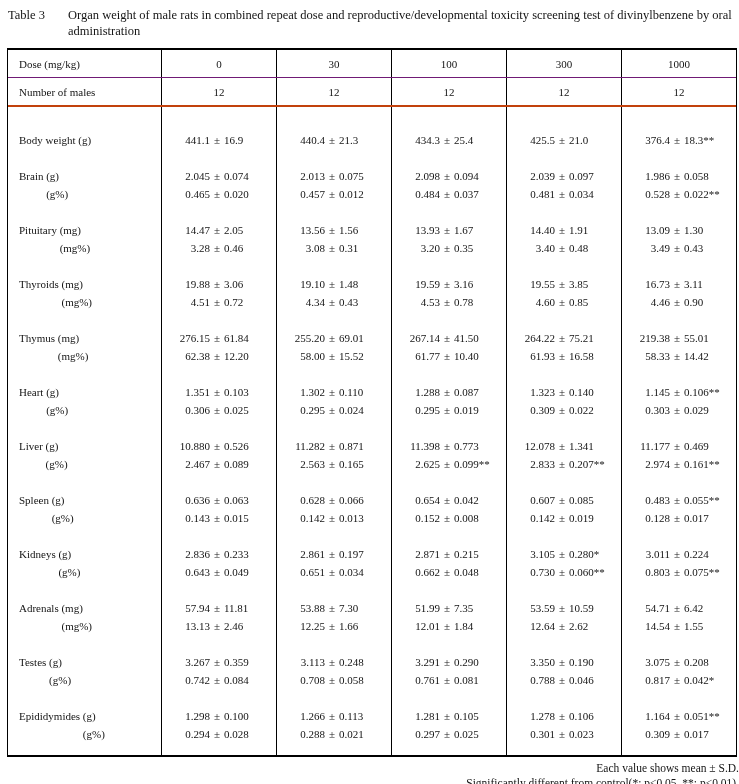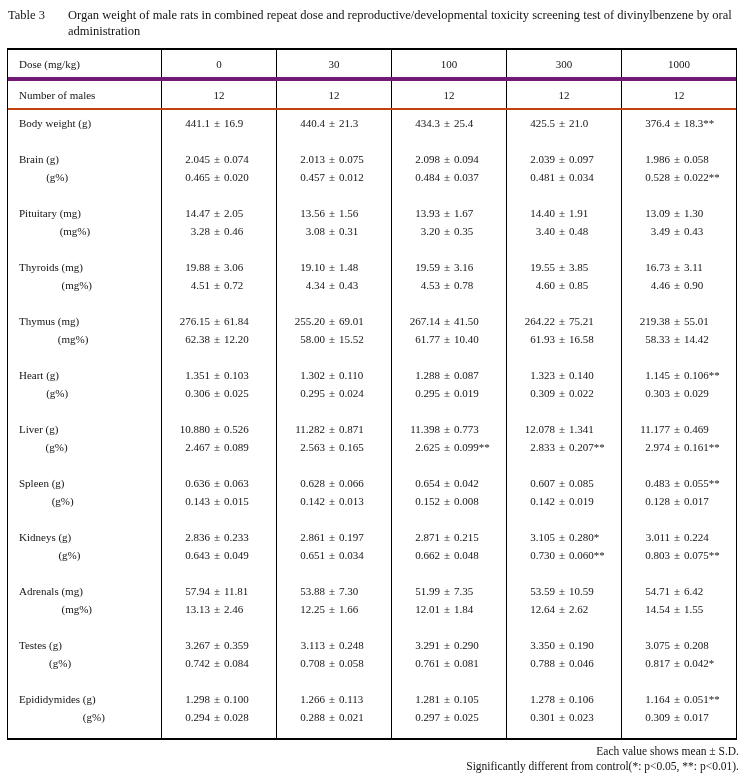--- a/index.html
+++ b/index.html
@@ -14,27 +14,27 @@
   .title-label{width:60px;flex:none;}
   .title-text{flex:1;padding-right:2px;}
   
   .tbl{
     width:728px;margin-left:7px;
     border:1px solid #000;border-top:2px solid #000;border-bottom:2px solid #000;
     font-size:11px;
   }
   .grid{display:grid;grid-template-columns:153px repeat(5,115px);}
   .grid .cell:not(:first-child){border-left:1px solid #000;}
-  .hrow{border-bottom:4px solid #701a75;}
+  .hrow{border-bottom:1px solid #701a75;}
   .hrow.hrow-last{border-bottom:2px solid #c2410c;}
   .hrow .label-cell{display:flex;align-items:center;height:27px;padding-left:11px;}
   .hcell{display:flex;align-items:center;justify-content:center;height:27px;}
   
   .block-row .cell{padding-bottom:18px;}
-  .block-row:first-child .cell{padding-top:4px;}
+  .block-row:first-child .cell{padding-top:24px;}
   .block-row:last-child .cell{padding-bottom:12px;}
   .label-cell{padding-left:11px;}
   .lbl-line{white-space:pre;line-height:18px;}
   .ghost{visibility:hidden;}
   .val-line{display:flex;justify-content:center;line-height:18px;}
   .val-line .m{width:44px;text-align:right;flex:none;}
   .val-line .pm{padding:0 4px;flex:none;}
   .val-line .s{width:48px;text-align:left;flex:none;}
   
   .footnotes{margin:4px 0 0 8px;font-size:11.5px;line-height:15px;text-align:right;}

